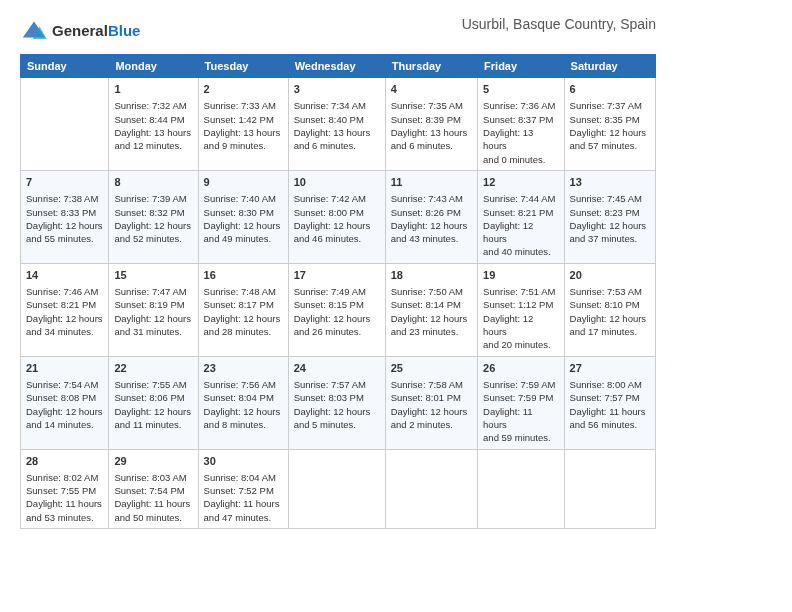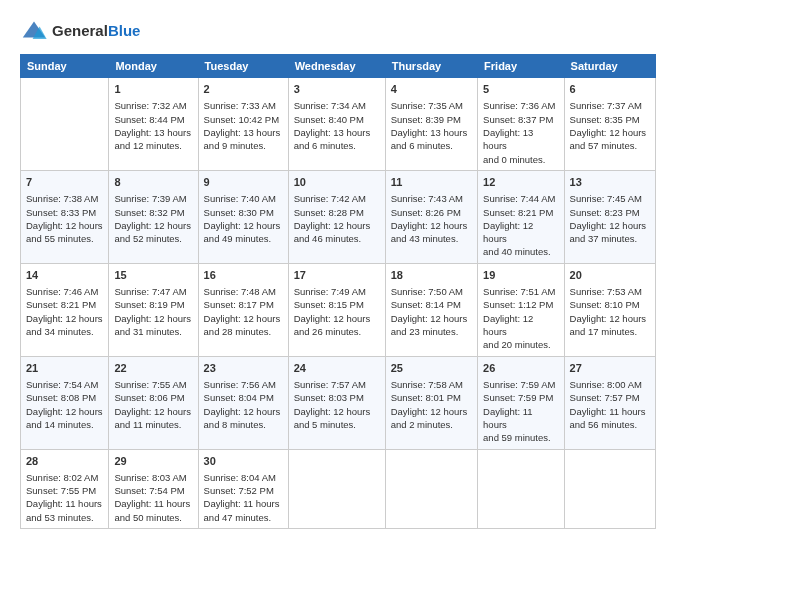--- a/index.html
+++ b/index.html
@@ -96,51 +96,52 @@
         <polygon points="20,5 36,28 4,28" fill="#2a6db5" opacity="0.85"></polygon>
         <polygon points="28,12 38,30 18,30" fill="#1a9ad7" opacity="0.7"></polygon>
       </svg>
       <div>
         <div style="font-size:15px;font-weight:bold;color:#333;line-height:1.1;">
           <span>General</span><span style="color:#1a6fc4;">Blue</span>
         </div>
       </div>
     </div>
     <div class="title-area">
+      <div class="subtitle">Usurbil, Basque Country, Spain</div>
     </div>
   </div>
 
   <table>
     <thead>
       <tr>
 
       <th>Sunday</th>
           <th>Monday</th>
           <th>Tuesday</th>
           <th>Wednesday</th>
           <th>Thursday</th>
           <th>Friday</th>
           <th>Saturday</th>
         </tr>
     </thead>
     <tbody id="calendar-body">
     <tr>
           <td class="cell-empty"></td>
           <td><span class="day-number">1</span><span>Sunrise: 7:32 AM</span><br><span>Sunset: 8:44 PM</span><br><span>Daylight: 13 hours</span><br><span>and 12 minutes.</span></td>
-          <td><span class="day-number">2</span><span>Sunrise: 7:33 AM</span><br><span>Sunset: 10:42 PM</span><br><span>Daylight: 13 hours</span><br><span>and 9 minutes.</span></td>
+          <td><span class="day-number">2</span><span>Sunrise: 7:33 AM</span><br><span>Sunset: 1:42 PM</span><br><span>Daylight: 13 hours</span><br><span>and 9 minutes.</span></td>
           <td><span class="day-number">3</span><span>Sunrise: 7:34 AM</span><br><span>Sunset: 8:40 PM</span><br><span>Daylight: 13 hours</span><br><span>and 6 minutes.</span></td>
           <td><span class="day-number">4</span><span>Sunrise: 7:35 AM</span><br><span>Sunset: 8:39 PM</span><br><span>Daylight: 13 hours</span><br><span>and 6 minutes.</span></td>
           <td><span class="day-number">5</span><span>Sunrise: 7:36 AM</span><br><span>Sunset: 8:37 PM</span><br><span>Daylight: 13 hours</span><br><span>and 0 minutes.</span></td>
           <td><span class="day-number">6</span><span>Sunrise: 7:37 AM</span><br><span>Sunset: 8:35 PM</span><br><span>Daylight: 12 hours</span><br><span>and 57 minutes.</span></td>
         </tr>
         <tr>
           <td><span class="day-number">7</span><span>Sunrise: 7:38 AM</span><br><span>Sunset: 8:33 PM</span><br><span>Daylight: 12 hours</span><br><span>and 55 minutes.</span></td>
           <td><span class="day-number">8</span><span>Sunrise: 7:39 AM</span><br><span>Sunset: 8:32 PM</span><br><span>Daylight: 12 hours</span><br><span>and 52 minutes.</span></td>
           <td><span class="day-number">9</span><span>Sunrise: 7:40 AM</span><br><span>Sunset: 8:30 PM</span><br><span>Daylight: 12 hours</span><br><span>and 49 minutes.</span></td>
-          <td><span class="day-number">10</span><span>Sunrise: 7:42 AM</span><br><span>Sunset: 8:28 PM</span><br><span>Daylight: 12 hours</span><br><span>and 46 minutes.</span></td>
+          <td><span class="day-number">10</span><span>Sunrise: 7:42 AM</span><br><span>Sunset: 8:00 PM</span><br><span>Daylight: 12 hours</span><br><span>and 46 minutes.</span></td>
           <td><span class="day-number">11</span><span>Sunrise: 7:43 AM</span><br><span>Sunset: 8:26 PM</span><br><span>Daylight: 12 hours</span><br><span>and 43 minutes.</span></td>
           <td><span class="day-number">12</span><span>Sunrise: 7:44 AM</span><br><span>Sunset: 8:21 PM</span><br><span>Daylight: 12 hours</span><br><span>and 40 minutes.</span></td>
           <td><span class="day-number">13</span><span>Sunrise: 7:45 AM</span><br><span>Sunset: 8:23 PM</span><br><span>Daylight: 12 hours</span><br><span>and 37 minutes.</span></td>
         </tr>
         <tr>
           <td><span class="day-number">14</span><span>Sunrise: 7:46 AM</span><br><span>Sunset: 8:21 PM</span><br><span>Daylight: 12 hours</span><br><span>and 34 minutes.</span></td>
           <td><span class="day-number">15</span><span>Sunrise: 7:47 AM</span><br><span>Sunset: 8:19 PM</span><br><span>Daylight: 12 hours</span><br><span>and 31 minutes.</span></td>
           <td><span class="day-number">16</span><span>Sunrise: 7:48 AM</span><br><span>Sunset: 8:17 PM</span><br><span>Daylight: 12 hours</span><br><span>and 28 minutes.</span></td>
           <td><span class="day-number">17</span><span>Sunrise: 7:49 AM</span><br><span>Sunset: 8:15 PM</span><br><span>Daylight: 12 hours</span><br><span>and 26 minutes.</span></td>
           <td><span class="day-number">18</span><span>Sunrise: 7:50 AM</span><br><span>Sunset: 8:14 PM</span><br><span>Daylight: 12 hours</span><br><span>and 23 minutes.</span></td>

